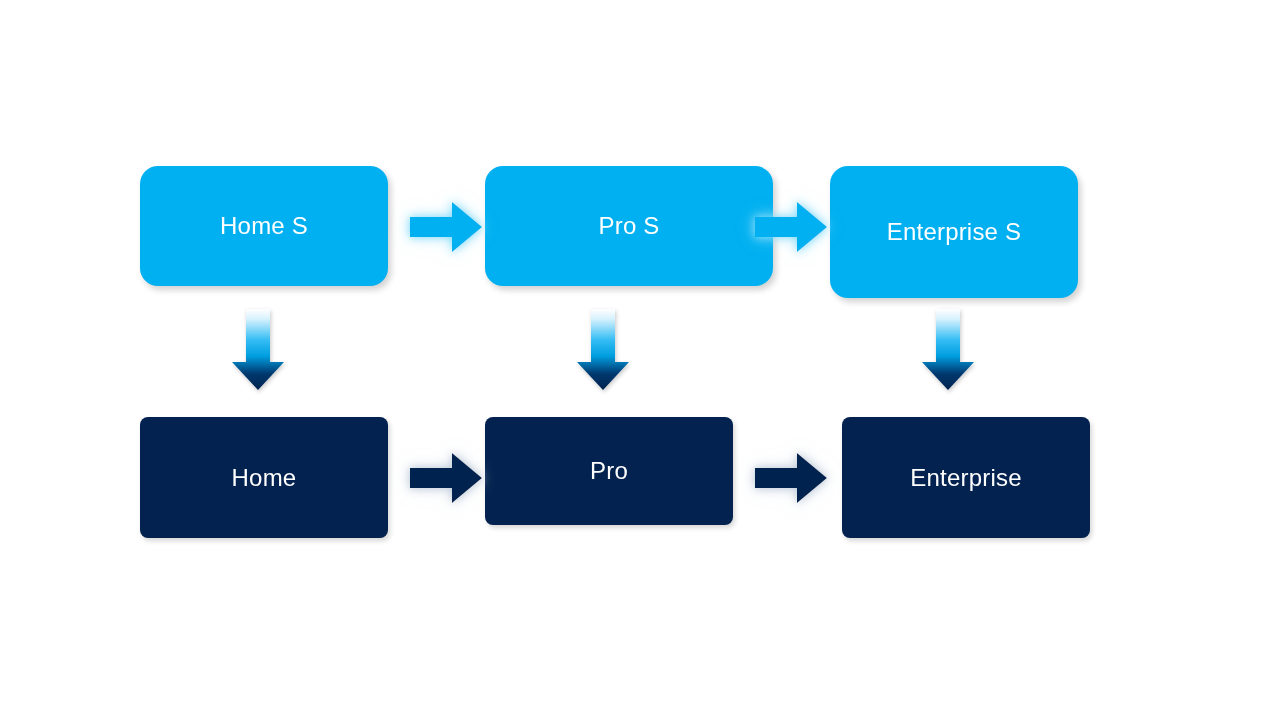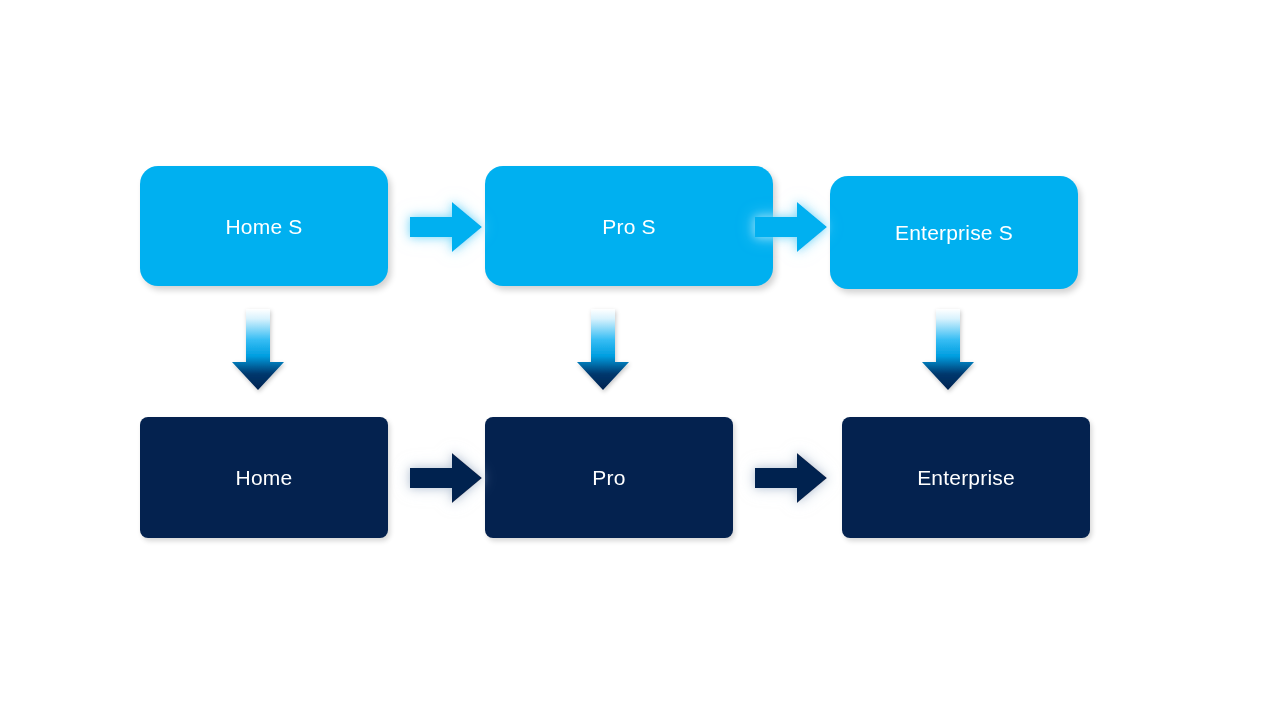--- a/index.html
+++ b/index.html
@@ -24,21 +24,21 @@
   
   .node {
     position: absolute;
     display: flex;
     align-items: center;
     justify-content: center;
     box-sizing: border-box;
   }
   .node-label {
     color: #ffffff;
-    font-size: 21px;
+    font-size: 24px;
     font-weight: 300;
     letter-spacing: 0.2px;
     line-height: 1;
     white-space: nowrap;
     font-family: "Liberation Sans", sans-serif;
   }
 
   
   .node.tier-top {
     background: #00b0f0;
@@ -67,29 +67,29 @@
 <div id="canvas">
 
   <div class="node tier-top" style="left:140px; top:166px; width:248px; height:120px;">
     <span class="node-label">Home S</span>
   </div>
 
   <div class="node tier-top" style="left:485px; top:166px; width:288px; height:120px;">
     <span class="node-label">Pro S</span>
   </div>
 
-  <div class="node tier-top" style="left:830px; top:176px; width:248px; height:113px;">
+  <div class="node tier-top" style="left:830px; top:166px; width:248px; height:132px;">
     <span class="node-label">Enterprise S</span>
   </div>
 
   <div class="node tier-bottom" style="left:140px; top:417px; width:248px; height:121px;">
     <span class="node-label">Home</span>
   </div>
 
-  <div class="node tier-bottom" style="left:485px; top:417px; width:248px; height:121px;">
+  <div class="node tier-bottom" style="left:485px; top:417px; width:248px; height:108px;">
     <span class="node-label">Pro</span>
   </div>
 
   <div class="node tier-bottom" style="left:842px; top:417px; width:248px; height:121px;">
     <span class="node-label">Enterprise</span>
   </div>
 
   <svg width="0" height="0" style="position:absolute;">
     <defs>
       <linearGradient id="downGrad" x1="0" y1="0" x2="0" y2="1">

